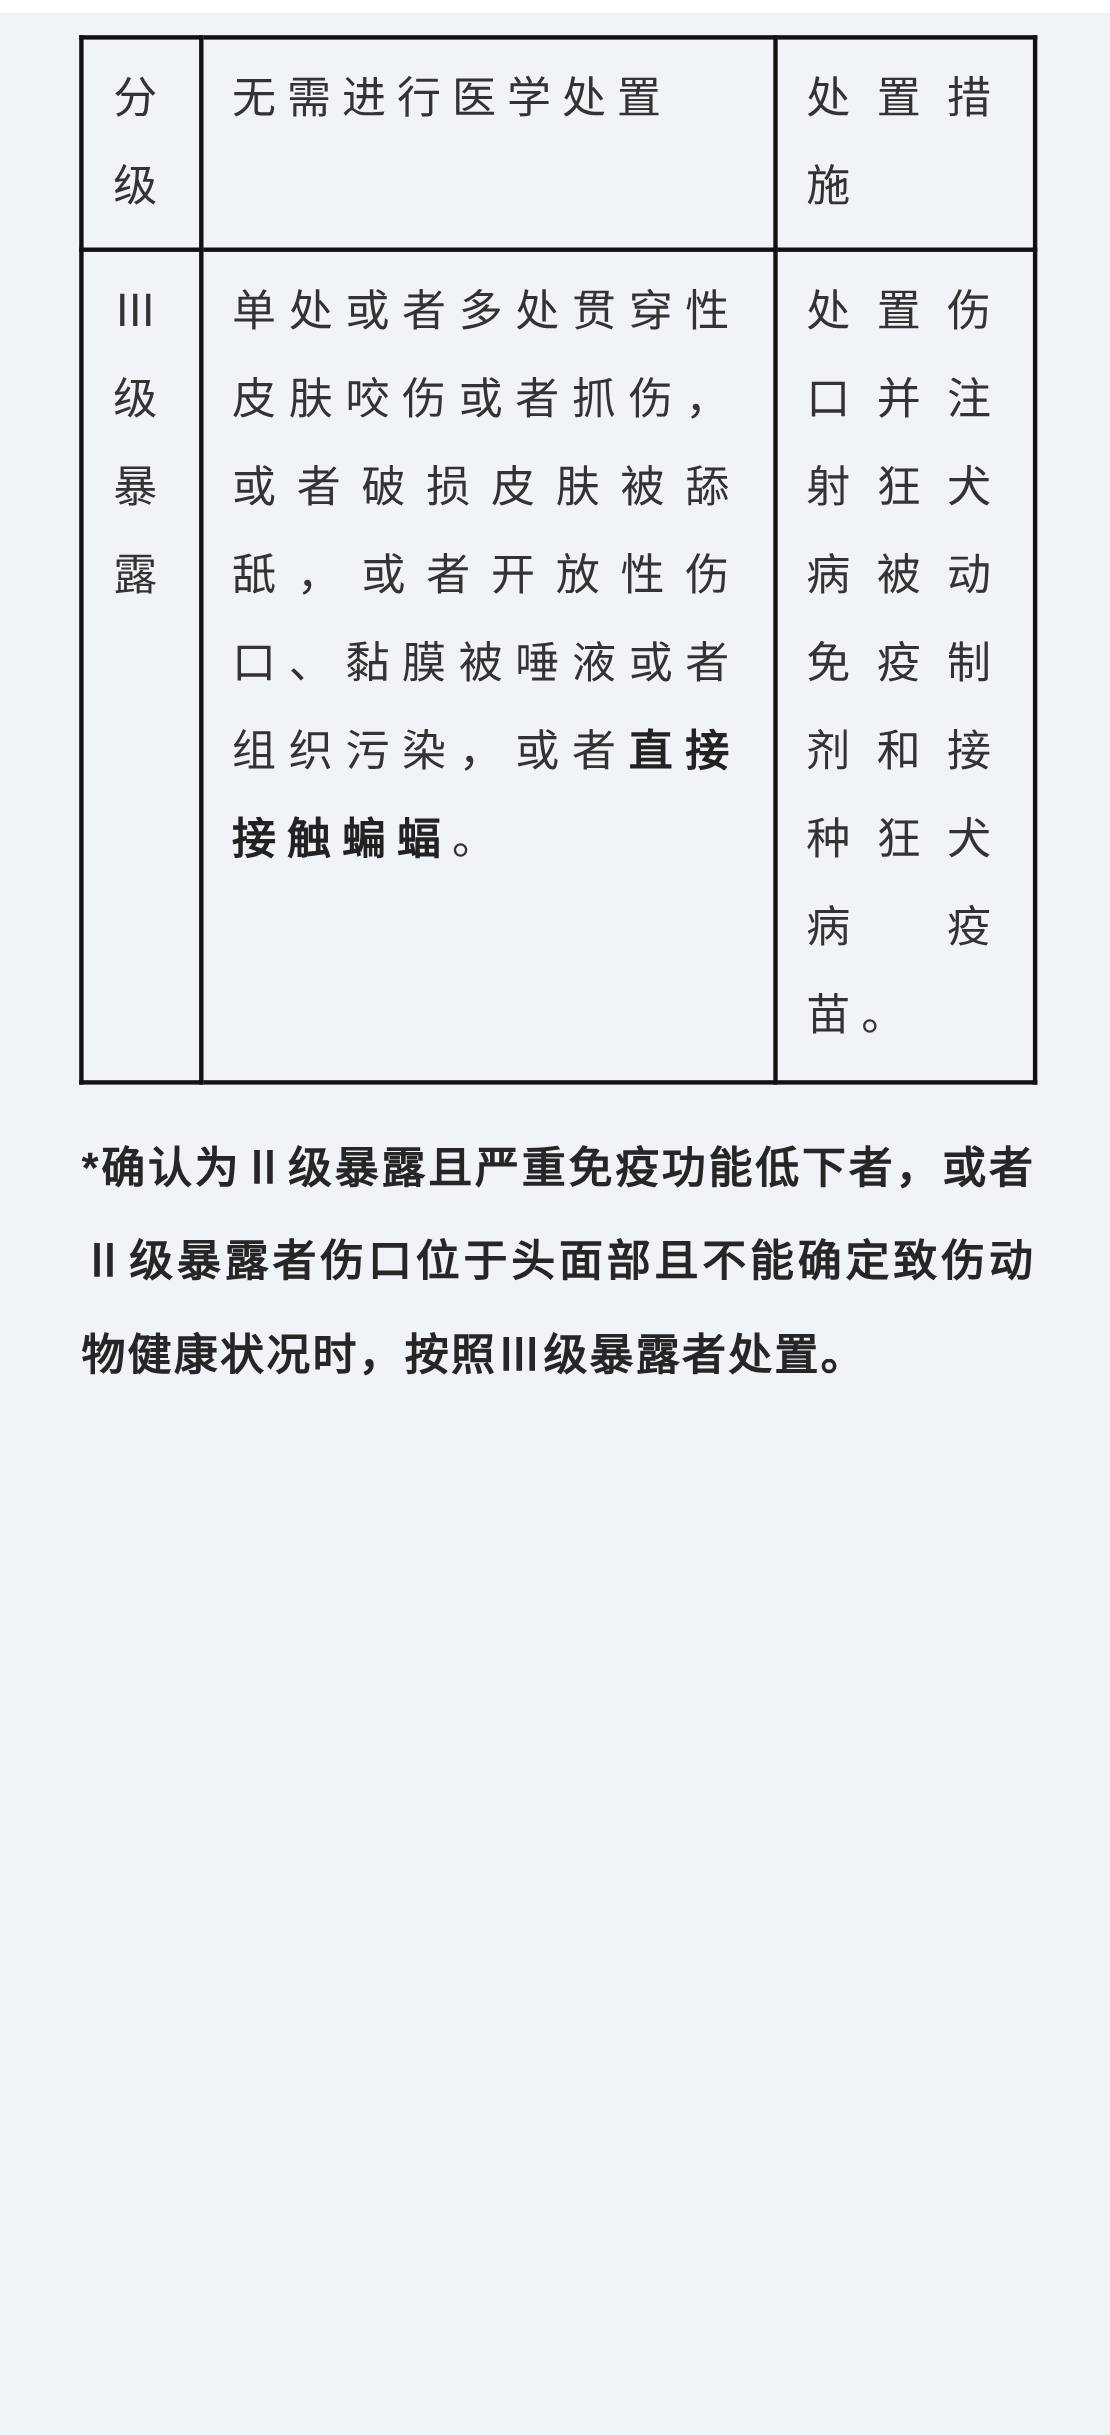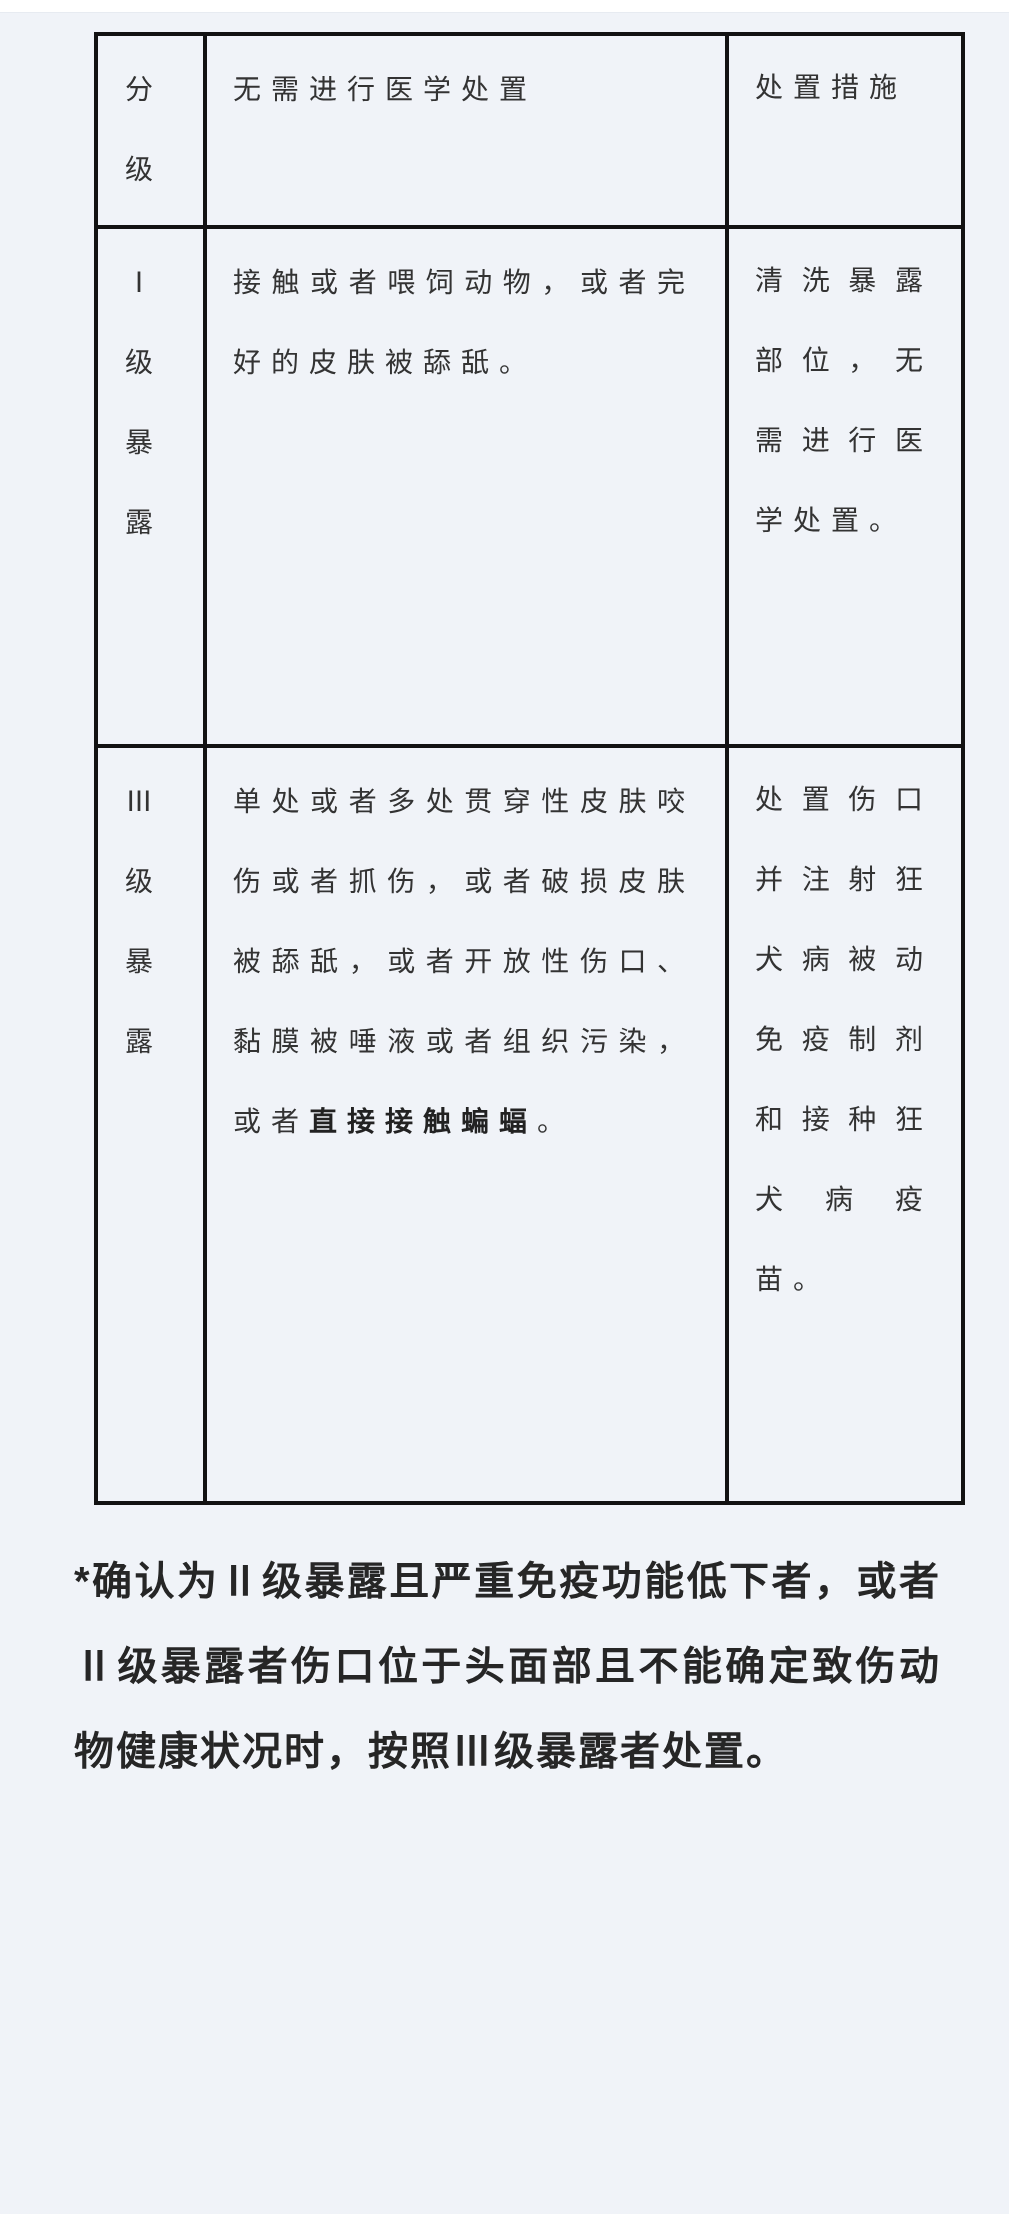--- a/index.html
+++ b/index.html
@@ -19,23 +19,23 @@
   .top-strip {
     width: 1009px;
     height: 12px;
     background: #ffffff;
     border-bottom: 1px solid #e7ebf1;
   }
   table.exposure-table {
     border-collapse: collapse;
     table-layout: fixed;
     width: 867px;
-    margin: 19px 0 0 94px;
+    margin: 19px 0 0 72px;
     color: #333333;
-    font-size: 28px;
+    font-size: 40px;
     line-height: 80px;
     letter-spacing: 10px;
   }
   col.c1 { width: 109px; }
   col.c2 { width: 522px; }
   col.c3 { width: 236px; }
   .exposure-table th,
   .exposure-table td {
     border: 4px solid #121212;
     vertical-align: top;
@@ -46,21 +46,20 @@
     line-break: strict;
     overflow-wrap: break-word;
     font-weight: 400;
     overflow: hidden;
   }
   .exposure-table .level-cell {
     padding: 14px 30px 14px 27px; 
   }
   .exposure-table .treat-cell {
     padding: 14px 28px 14px 26px;
-    font-family: Liberation Mono, monospace;
   }
   tr.row-header { height: 193px; }
   tr.row-1 { height: 519px; }
   tr.row-2 { height: 437px; }
   tr.row-3 { height: 757px; }
   .bold-seg {
     font-weight: 700;
     color: #222222;
   }
   .footnote {
@@ -90,25 +89,20 @@
       <col class="c2">
       <col class="c3">
     </colgroup>
     <tbody>
       <tr class="row-header">
         <th class="level-cell">分级</th>
         <th>无需进行医学处置</th>
         <th class="treat-cell">处置措施</th>
       </tr>
 
-      <tr class="row-1">
-        <td class="level-cell">Ⅰ级暴露</td>
-        <td>接触或者喂饲动物，或者完好的皮肤被舔舐。</td>
-        <td class="treat-cell">清洗暴露部位，无需进行医学处置。</td>
-      </tr>
 
 
       <tr class="row-3">
         <td class="level-cell">Ⅲ级暴露</td>
         <td><span>单处或者多处贯穿性皮肤咬伤或者抓伤，或者破损皮肤被舔舐，或者开放性伤口、黏膜被唾液或者组织污染，或者</span><span class="bold-seg">直接接触蝙蝠</span><span>。</span></td>
         <td class="treat-cell">处置伤口并注射狂犬病被动免疫制剂和接种狂犬病疫苗。</td>
       </tr>
     </tbody>
   </table>
 

